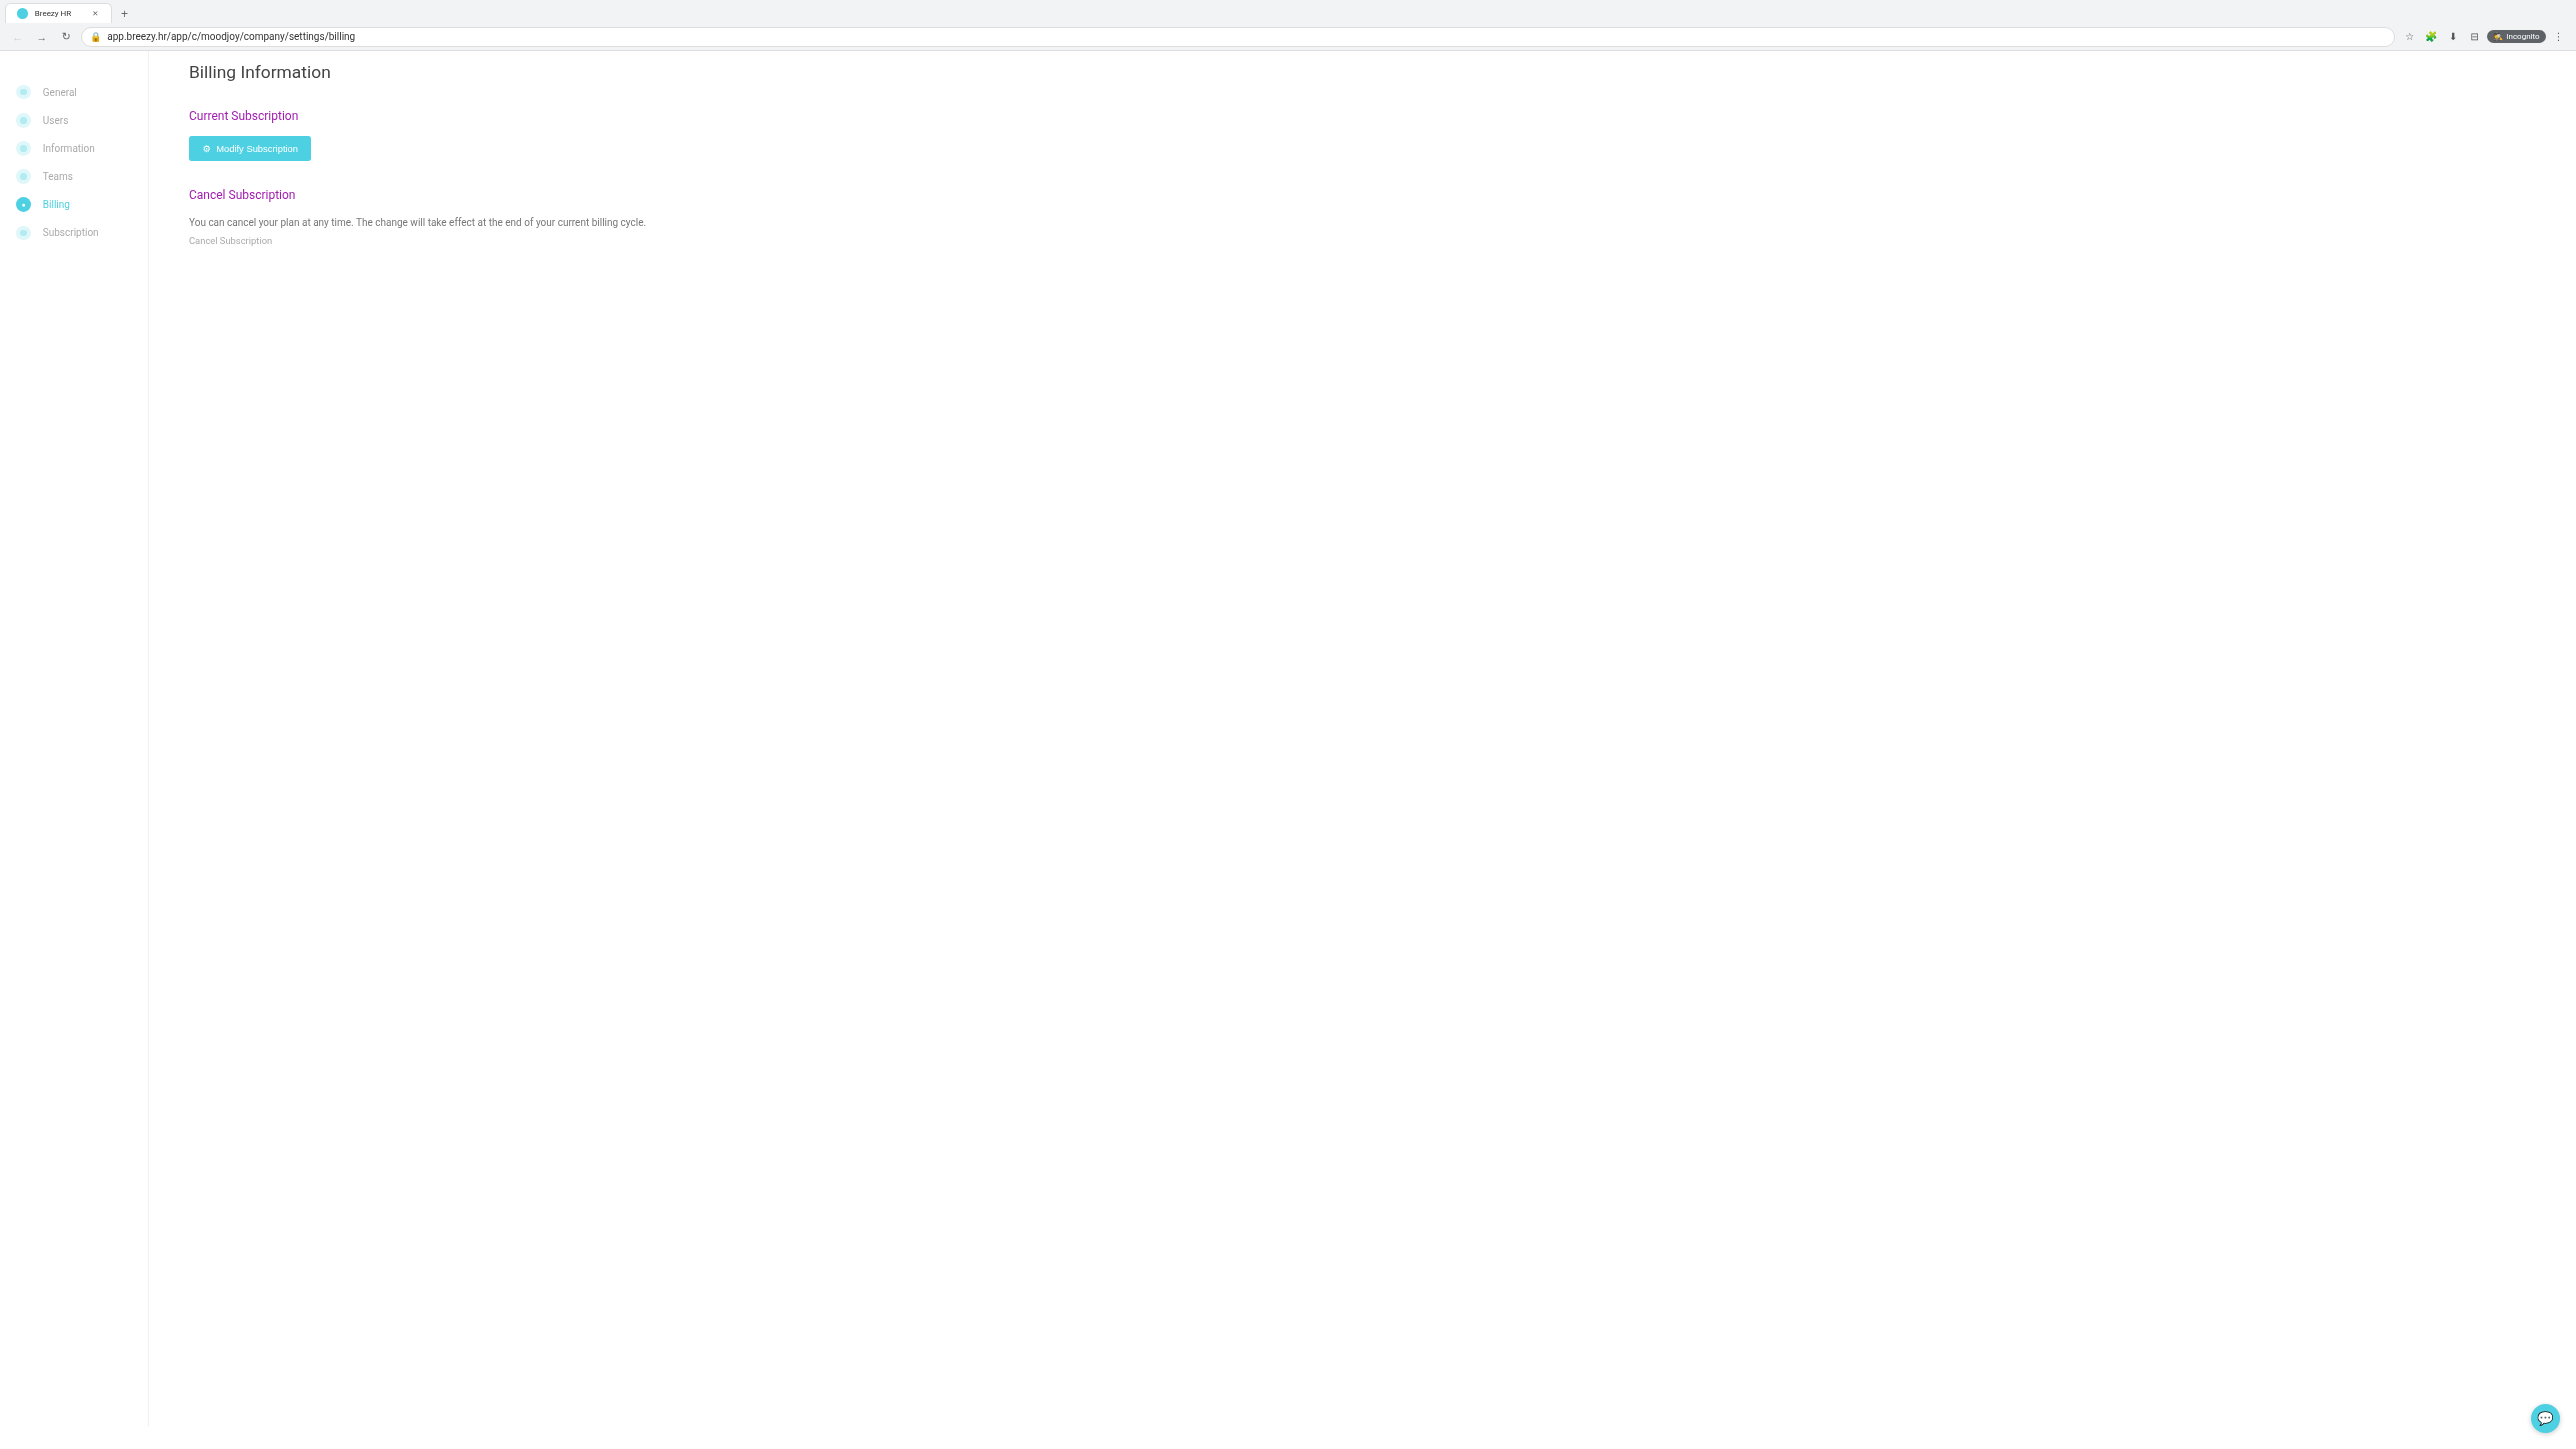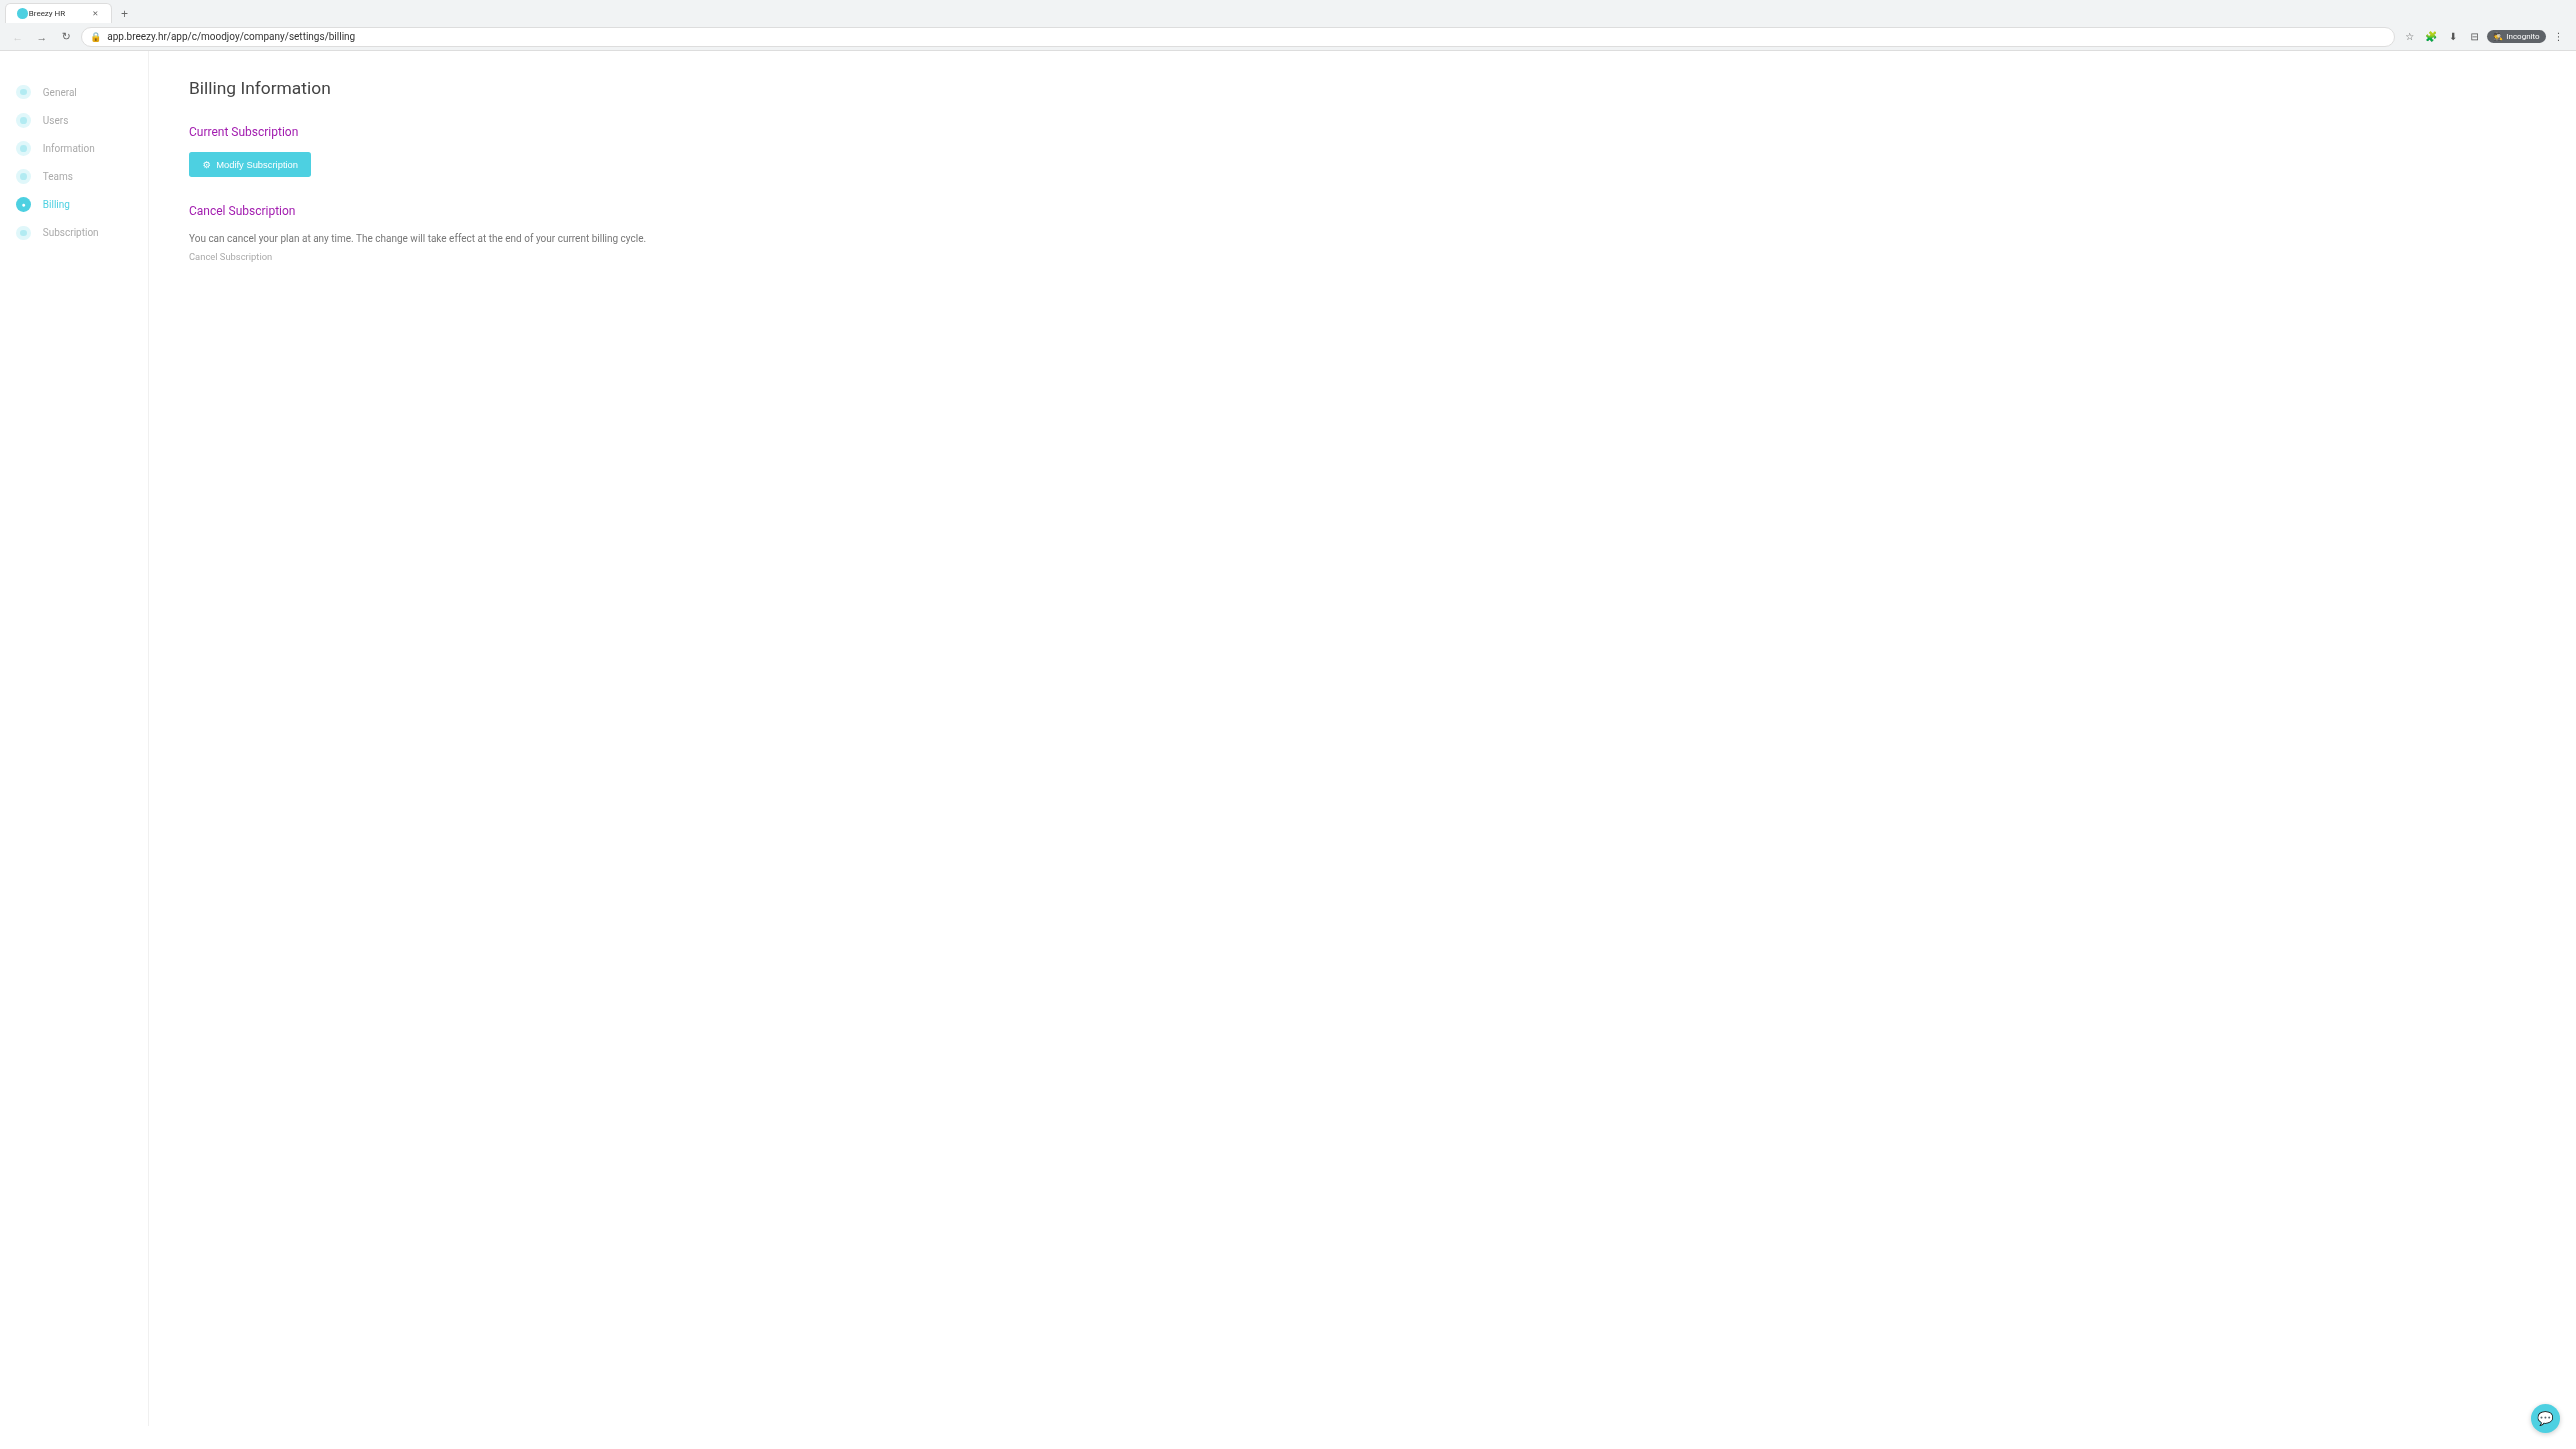--- a/index.html
+++ b/index.html
@@ -21,21 +21,21 @@
       display: flex;
       align-items: flex-end;
       padding: 0 5.4px;
       height: 23px;
       gap: 0;
     }
 
     .tab {
       display: flex;
       align-items: center;
-      gap: 1px;
+      gap: 7px;
       padding: 0 10.7px;
       height: 20px;
       background: #fff;
       border-radius: 5.4px 5.4px 0 0;
       border: 0.7px solid #ddd;
       border-bottom: none;
       font-size: 8px;
       color: #333;
       cursor: pointer;
       min-width: 107px;
@@ -218,21 +218,21 @@
 
     
     .billing-icon-inner {
       font-size: 6.7px;
       color: #fff;
     }
 
     
     .main-content {
       flex: 1;
-      padding: 27px 40px;
+      padding: 11px 40px;
       border-left: 0.7px solid #f0f0f0;
     }
 
     .page-title {
       font-size: 17.4px;
       font-weight: 400;
       color: #444;
       margin-bottom: 27px;
     }
 

